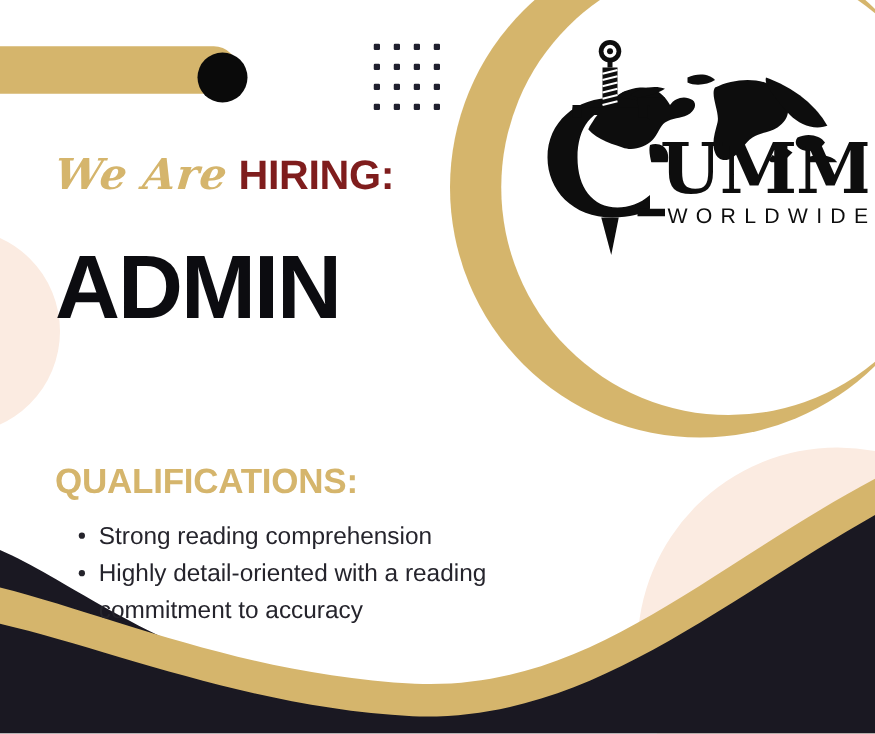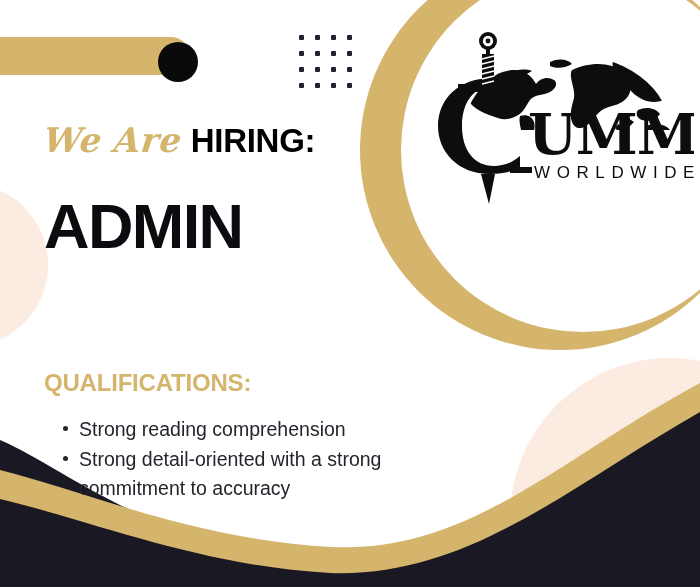--- a/index.html
+++ b/index.html
@@ -104,46 +104,46 @@
     font-size: 34px;
     color: #D5B56C;
     letter-spacing: 0.5px;
     transform: skewX(-6deg);
     display: inline-block;
   }
   .eyebrow .hiring {
     font-family: "Liberation Sans", sans-serif;
     font-weight: bold;
     font-size: 33px;
-    color: #000000;
+    color: #7f1d1d;
     letter-spacing: -0.3px;
     margin-left: 9px;
   }
 
   #job-title {
     position: absolute;
     left: 44px;
     top: 196px;
     width: 420px;
     font-family: "Liberation Sans", sans-serif;
     font-weight: bold;
-    font-size: 63px;
+    font-size: 72px;
     line-height: 0.97;
     letter-spacing: -1.6px;
     color: #0C0C10;
   }
   #job-title .ln { display: block; }
 
   #quals-heading {
     position: absolute;
     left: 44px;
     top: 369px;
     font-family: "Liberation Sans", sans-serif;
     font-weight: bold;
-    font-size: 24px;
+    font-size: 28px;
     letter-spacing: -0.2px;
     color: #D5B56C;
   }
 
   #quals-list {
     position: absolute;
     left: 44px;
     top: 403px;
     width: 400px;
     margin: 12px;
@@ -248,21 +248,21 @@
     </div>
 
     <div id="job-title">
       <span class="ln">ADMIN</span>
     </div>
 
     <div id="quals-heading">QUALIFICATIONS:</div>
 
     <ul id="quals-list">
       <li>Strong reading comprehension</li>
-      <li>Strong detail-oriented with a strong commitment to accuracy</li>
+      <li>Highly detail-oriented with a reading commitment to accuracy</li>
     </ul>
 
     <div id="logo">
       <svg width="262" height="178" viewBox="0 0 262 178" aria-hidden="true">
 
         <g fill="#0D0D0D">
           <path d="M30,105 a105,78 0 0 1 210,0 Z" fill="#ffffff"></path>
 
           <clipPath id="dome">
             <path d="M32,104 a103,76 0 0 1 206,0 Z"></path>

